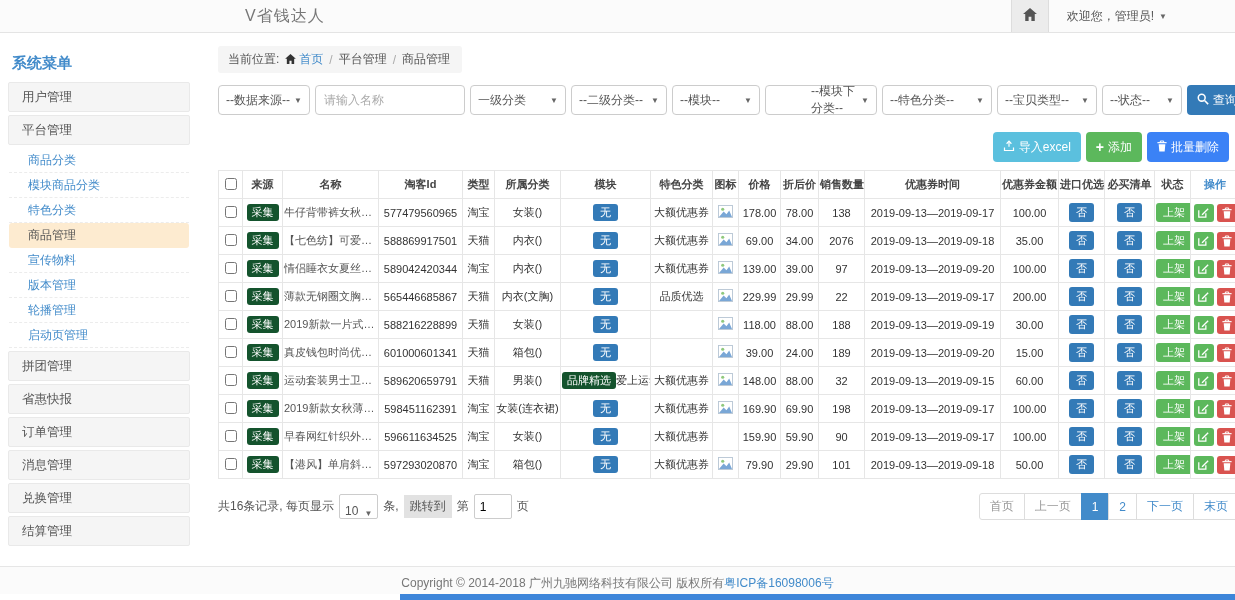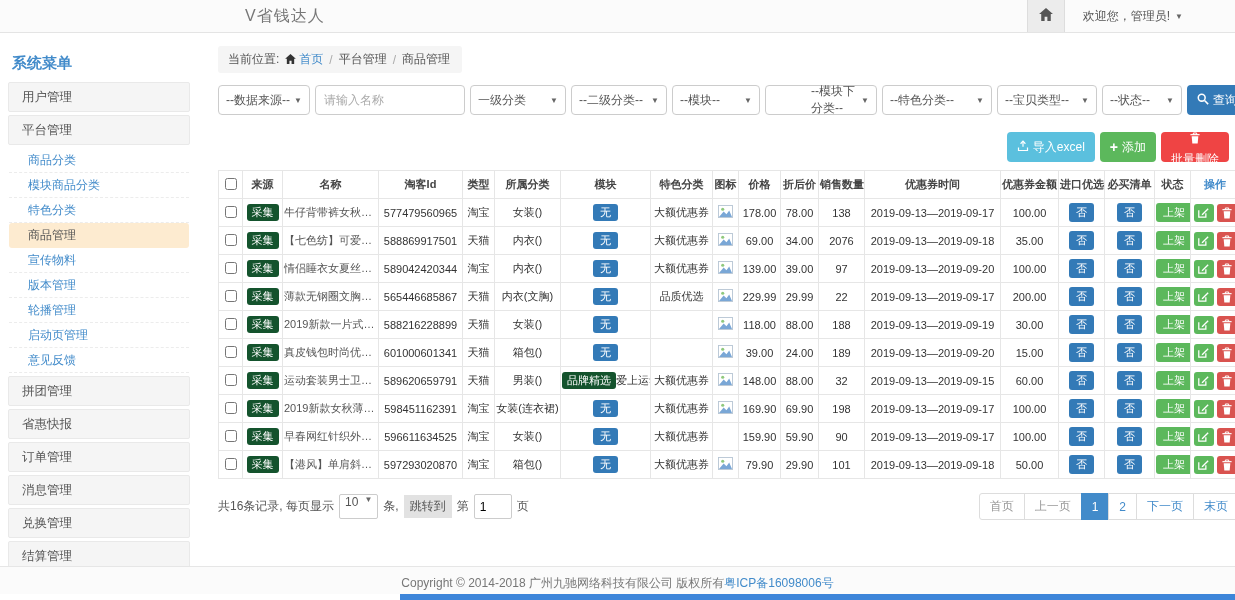--- a/index.html
+++ b/index.html
@@ -8,21 +8,21 @@
     font-family: "Liberation Sans", "DejaVu Sans", sans-serif;
     font-size: 12px; color:#333;
   }
   .page { position:relative; width:1235px; height:600px; overflow:hidden; background:#fff; }
 
   
   .topbar { height:33px; background:#fbfbfb; border-bottom:1px solid #e4e4e4; display:flex; align-items:center; }
   .brand { margin-left:245px; font-size:16px; color:#777; letter-spacing:1px; }
   .topbar-right { margin-left:auto; display:flex; align-items:center; height:100%; }
   .home-btn { width:38px; height:100%; background:#ececec; border-left:1px solid #ddd; border-right:1px solid #ddd; display:flex; align-items:center; justify-content:center; cursor:pointer; }
-  .welcome { padding:0 52px 0 18px; color:#555; display:flex; align-items:center; gap:5px; cursor:pointer; }
+  .welcome { padding:0 68px 0 18px; color:#555; display:flex; align-items:center; gap:5px; cursor:pointer; }
   .caret { font-size:8px; color:#666; }
 
   
   .sidebar { position:absolute; left:8px; top:46px; width:182px; }
   .sidebar-title { color:#428bca; font-size:15px; font-weight:bold; margin:8px 0 9px 4px; }
   .menu-header { height:30px; line-height:29px; background:#f5f5f5; border:1px solid #e9e9e9; border-radius:2px; margin-bottom:3px; padding-left:13px; color:#555; font-size:12.5px; cursor:pointer; }
   .submenu { margin:0 1px 3px 1px; background:#fff; }
   .submenu-item { height:25px; line-height:25px; padding-left:19px; color:#428bca; font-size:12px; border-bottom:1px dashed #ececec; cursor:pointer; }
   .submenu-item.active { background:#fdebd0; border-radius:3px; color:#555; border-bottom-color:transparent; }
 
@@ -35,21 +35,21 @@
   .filter-row { display:flex; align-items:flex-end; gap:5px; margin:12px 8px 0 8px; flex-wrap:nowrap;border-radius:6px; }
   .ctl-select { height:30px; border:1px solid #ccc; border-radius:4px; background:#fff; color:#555; display:inline-flex; align-items:center; justify-content:space-between; padding:0 7px; cursor:pointer; flex:none; }
   .ctl-input { height:30px; border:1px solid #ccc; border-radius:4px; padding:0 8px; font-size:12px; color:#333; flex:none; }
   .ctl-input::placeholder { color:#aaa; }
   .btn { height:30px; border:none; border-radius:4px; color:#fff; font-size:12px; padding:0 10px; display:inline-flex; align-items:center; gap:4px; cursor:pointer; flex:none; }
   .btn-search { background:#337ab7; }
 
   .actions-row { display:flex; justify-content:flex-end; align-items:center; gap:5px; margin:17px 6px 8px 0; }
   .btn-import { background:#5bc0de; }
   .btn-add { background:#5cb85c; }
-  .btn-batch-del { background:#ef4444;flex-direction:column; }
+  .btn-batch-del { background:#3b82f6; }
 
   
   table.grid { width:1021px; margin-left:8px; border-collapse:collapse; table-layout:fixed; }
   .grid th, .grid td { border:1px solid #e6e6e6; text-align:center; font-size:11px; padding:4px 1px; white-space:nowrap; overflow:hidden; background:#fff; }
   .grid th { color:#444; font-weight:bold; padding:6px 1px; }
   .grid th.op-col { color:#428bca; }
   .grid td.name-cell { text-overflow:ellipsis; color:#555; }
   .grid th:nth-child(1){width:24px}  .grid th:nth-child(2){width:40px}
   .grid th:nth-child(3){width:96px}  .grid th:nth-child(4){width:84px}
   .grid th:nth-child(5){width:32px}  .grid th:nth-child(6){width:66px}
@@ -66,21 +66,21 @@
   .p-blue { background:#337ab7; }
   .p-green { background:#5cb85c; }
   .op-btn { width:20px; height:18px; border:none; border-radius:3px; display:inline-flex; align-items:center; justify-content:center; cursor:pointer; vertical-align:middle; }
   .op-edit { background:#5cb85c; margin-right:3px; }
   .op-del { background:#d9534f; }
   .grid input[type=checkbox] { width:12px; height:12px; }
 
   
   .pager-row { width:1021px; margin:14px 0 0 8px; display:flex; justify-content:space-between; align-items:center; color:#555; }
   .pager-left { display:flex; align-items:center; gap:5px; }
-  .mini-select { height:25px; border:1px solid #ccc; border-radius:2px; background:#fff; display:inline-flex; align-items:flex-start; gap:6px; padding:0 5px; cursor:pointer; }
+  .mini-select { height:25px; border:1px solid #ccc; border-radius:2px; background:#fff; display:inline-flex; align-items:flex-end; gap:6px; padding:0 5px; cursor:pointer; }
   .jump-chip { background:#e2e2e2; border-radius:0; padding:3px 6px; color:#555; cursor:pointer; }
   .jump-input { width:38px; height:25px; border:1px solid #ccc; border-radius:2px; padding:0 5px; font-size:12px; }
   .pager-right { display:flex; }
   .page-btn { border:1px solid #ddd; background:#fff; color:#428bca; padding:4px 10px; font-size:12px; margin-left:-1px; cursor:pointer; }
   .page-btn:first-child { border-radius:3px 0 0 3px; margin-left:0; }
   .page-btn:last-child { border-radius:0 3px 3px 0; }
   .page-btn.disabled { color:#999; }
   .page-btn.active { background:#428bca; border-color:#428bca; color:#fff; }
 
   
@@ -117,21 +117,20 @@
         <div class="menu-header">平台管理</div>
         <div class="submenu">
           <div class="submenu-item">商品分类</div>
           <div class="submenu-item">模块商品分类</div>
           <div class="submenu-item">特色分类</div>
           <div class="submenu-item active">商品管理</div>
           <div class="submenu-item">宣传物料</div>
           <div class="submenu-item">版本管理</div>
           <div class="submenu-item">轮播管理</div>
           <div class="submenu-item">启动页管理</div>
-          <div class="submenu-item">意见反馈</div>
         </div>
         <div class="menu-header">拼团管理</div>
         <div class="menu-header">省惠快报</div>
         <div class="menu-header">订单管理</div>
         <div class="menu-header">消息管理</div>
         <div class="menu-header">兑换管理</div>
         <div class="menu-header">结算管理</div>
       </div>
   </div>
 

